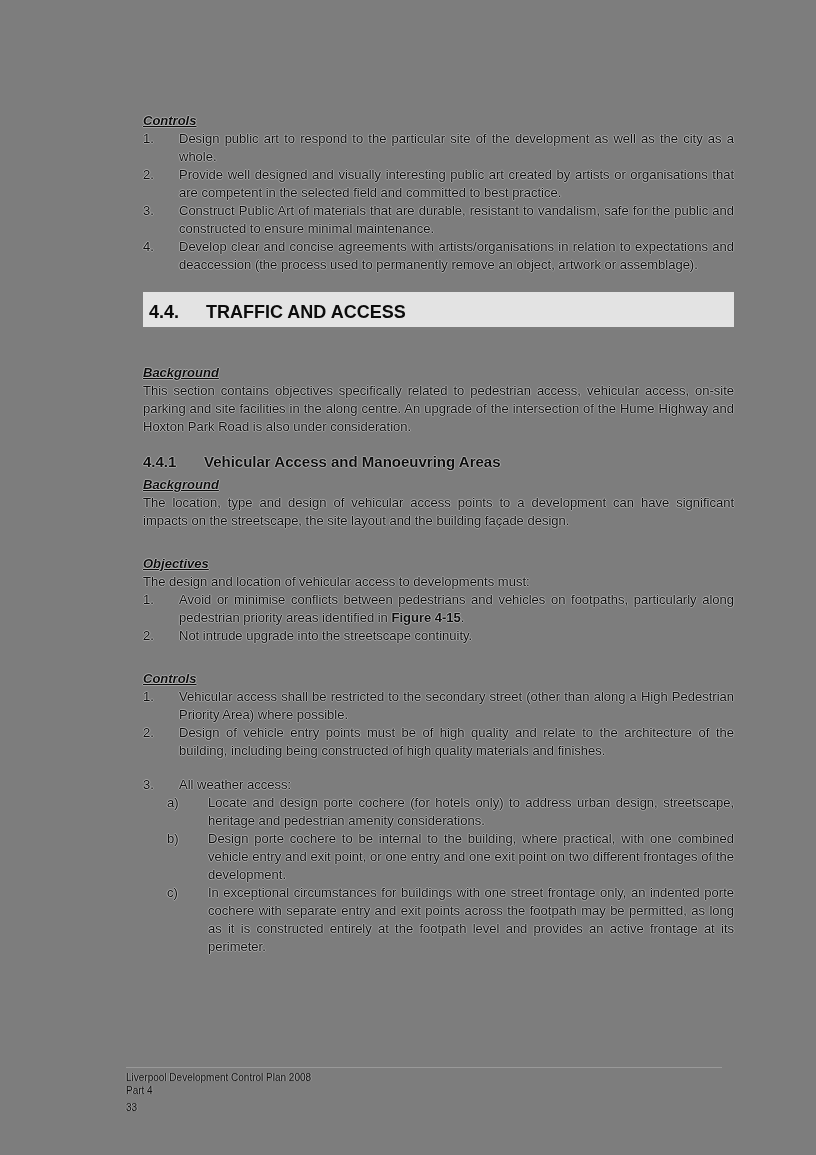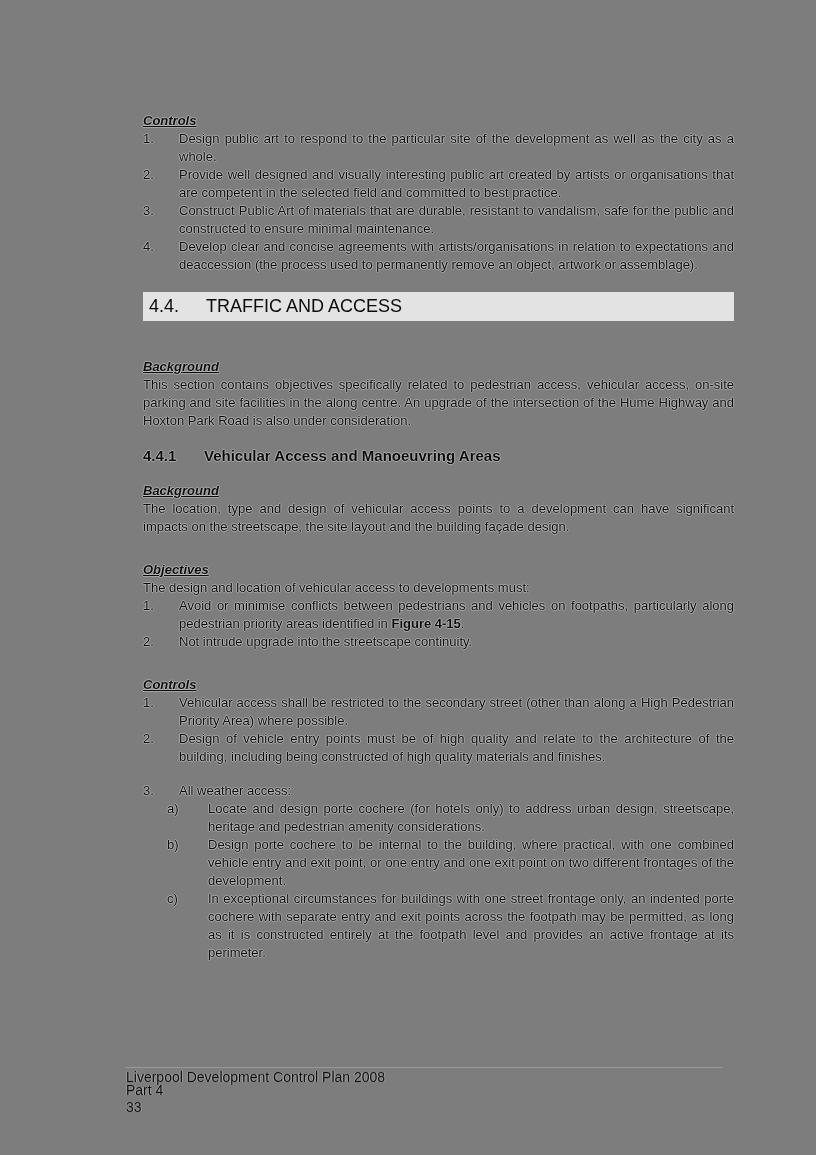--- a/index.html
+++ b/index.html
@@ -24,39 +24,39 @@
   .li { display:flex; align-items:flex-start; }
   .li .num { width:36px; flex-shrink:0; }
   .li .txt { flex:1; text-align:justify; }
   .sublist { margin-left:24px; }
   .sublist .num { width:41px; }
   .para { text-align:justify; }
   .section-bar {
     display:flex; align-items:flex-start;
     background:#e3e3e3;
     margin:18px 0 37px 0;
-    padding:4px 6px 5px 6px;
-    font-size:18px; font-weight:normal; line-height:20px;
+    padding:10px 6px 5px 6px;
+    font-size:18px; font-weight:bold; line-height:20px;
     text-shadow:none;
   }
   .section-bar .sec-num { width:57px; flex-shrink:0; }
   .subsection-head {
     display:flex; align-items:baseline;
-    margin:16px 0 16px 0;
+    margin:16px 0 4px 0;
     font-size:15px; font-weight:bold; line-height:20px;
   }
   .subsection-head .sec-num { width:61px; flex-shrink:0; }
   .gap-sm { margin-top:25px; }
   .gap-item { margin-top:16px; }
   .figref { font-weight:bold; }
   .footer {
     position:absolute; left:126px; top:1067px; width:596px;
     border-top:1px solid #999999;
     padding-top:3px;
-    font-size:14px; line-height:13px;
+    font-size:10px; line-height:13px;
     text-shadow: 1px 0 0 rgba(255,255,255,.25), -1px 0 0 rgba(255,255,255,.25);
   }
   .footer .pgnum { text-align:left; margin-top:4px; }
 </style>
 </head>
 <body>
 
 <div class="page">
   <div class="content">
 

